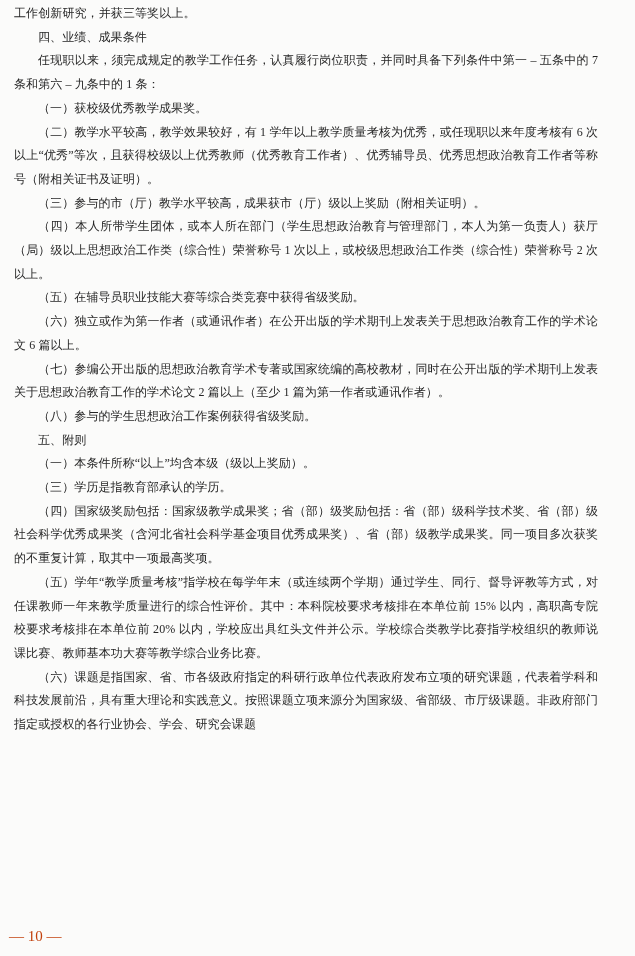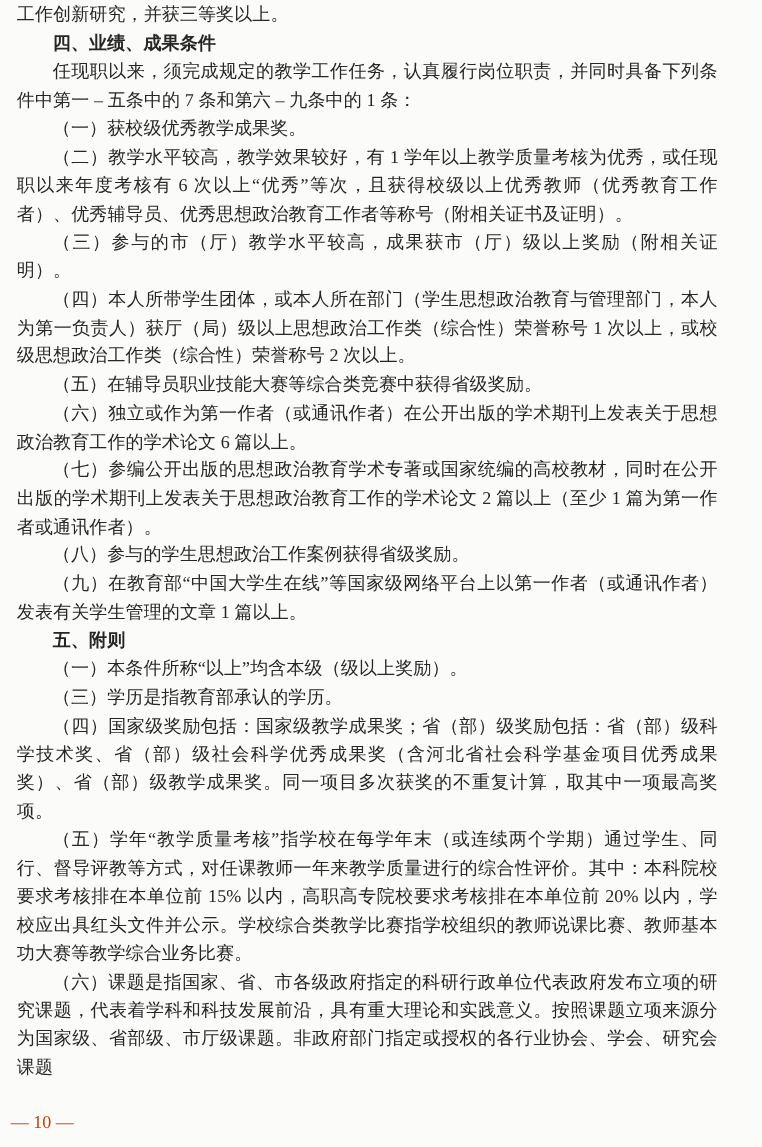--- a/index.html
+++ b/index.html
@@ -16,32 +16,32 @@
     position: relative;
     box-sizing: border-box;
     width: 635px;
     height: 956px;
     padding: 2px 37px 0 14px;
     font-family: "Liberation Serif", "DejaVu Serif", serif;
     color: #262626;
   }
   .doc p {
     margin: 0;
-    font-size: 15px;
+    font-size: 12px;
     line-height: 23.7px;
     text-align: justify;
     text-align-last: left;
     text-indent: 2em;
     letter-spacing: 0.1px;
   }
   .doc p.continuation {
     text-indent: 0;
   }
   .doc p.heading {
-    font-weight: bold;
+    font-weight: normal;
     text-align: center;
   }
   .page-footer {
     position: absolute;
     left: 9px;
     top: 926px;
     font-size: 15px;
     line-height: 20px;
     color: #c2410c;
     white-space: pre;
@@ -56,21 +56,20 @@
       <p class="heading">四、业绩、成果条件</p>
       <p class="body">任现职以来，须完成规定的教学工作任务，认真履行岗位职责，并同时具备下列条件中第一 – 五条中的 7 条和第六 – 九条中的 1 条：</p>
       <p class="body">（一）获校级优秀教学成果奖。</p>
       <p class="body">（二）教学水平较高，教学效果较好，有 1 学年以上教学质量考核为优秀，或任现职以来年度考核有 6 次以上“优秀”等次，且获得校级以上优秀教师（优秀教育工作者）、优秀辅导员、优秀思想政治教育工作者等称号（附相关证书及证明）。</p>
       <p class="body">（三）参与的市（厅）教学水平较高，成果获市（厅）级以上奖励（附相关证明）。</p>
       <p class="body">（四）本人所带学生团体，或本人所在部门（学生思想政治教育与管理部门，本人为第一负责人）获厅（局）级以上思想政治工作类（综合性）荣誉称号 1 次以上，或校级思想政治工作类（综合性）荣誉称号 2 次以上。</p>
       <p class="body">（五）在辅导员职业技能大赛等综合类竞赛中获得省级奖励。</p>
       <p class="body">（六）独立或作为第一作者（或通讯作者）在公开出版的学术期刊上发表关于思想政治教育工作的学术论文 6 篇以上。</p>
       <p class="body">（七）参编公开出版的思想政治教育学术专著或国家统编的高校教材，同时在公开出版的学术期刊上发表关于思想政治教育工作的学术论文 2 篇以上（至少 1 篇为第一作者或通讯作者）。</p>
       <p class="body">（八）参与的学生思想政治工作案例获得省级奖励。</p>
-      <p class="body">（九）在教育部“中国大学生在线”等国家级网络平台上以第一作者（或通讯作者）发表有关学生管理的文章 1 篇以上。</p>
       <p class="heading">五、附则</p>
       <p class="body">（一）本条件所称“以上”均含本级（级以上奖励）。</p>
       <p class="body">（三）学历是指教育部承认的学历。</p>
       <p class="body">（四）国家级奖励包括：国家级教学成果奖；省（部）级奖励包括：省（部）级科学技术奖、省（部）级社会科学优秀成果奖（含河北省社会科学基金项目优秀成果奖）、省（部）级教学成果奖。同一项目多次获奖的不重复计算，取其中一项最高奖项。</p>
       <p class="body">（五）学年“教学质量考核”指学校在每学年末（或连续两个学期）通过学生、同行、督导评教等方式，对任课教师一年来教学质量进行的综合性评价。其中：本科院校要求考核排在本单位前 15% 以内，高职高专院校要求考核排在本单位前 20% 以内，学校应出具红头文件并公示。学校综合类教学比赛指学校组织的教师说课比赛、教师基本功大赛等教学综合业务比赛。</p>
       <p class="body">（六）课题是指国家、省、市各级政府指定的科研行政单位代表政府发布立项的研究课题，代表着学科和科技发展前沿，具有重大理论和实践意义。按照课题立项来源分为国家级、省部级、市厅级课题。非政府部门指定或授权的各行业协会、学会、研究会课题</p>
     </div>
   <div class="page-footer">— 10 —</div>
 </div>
 

